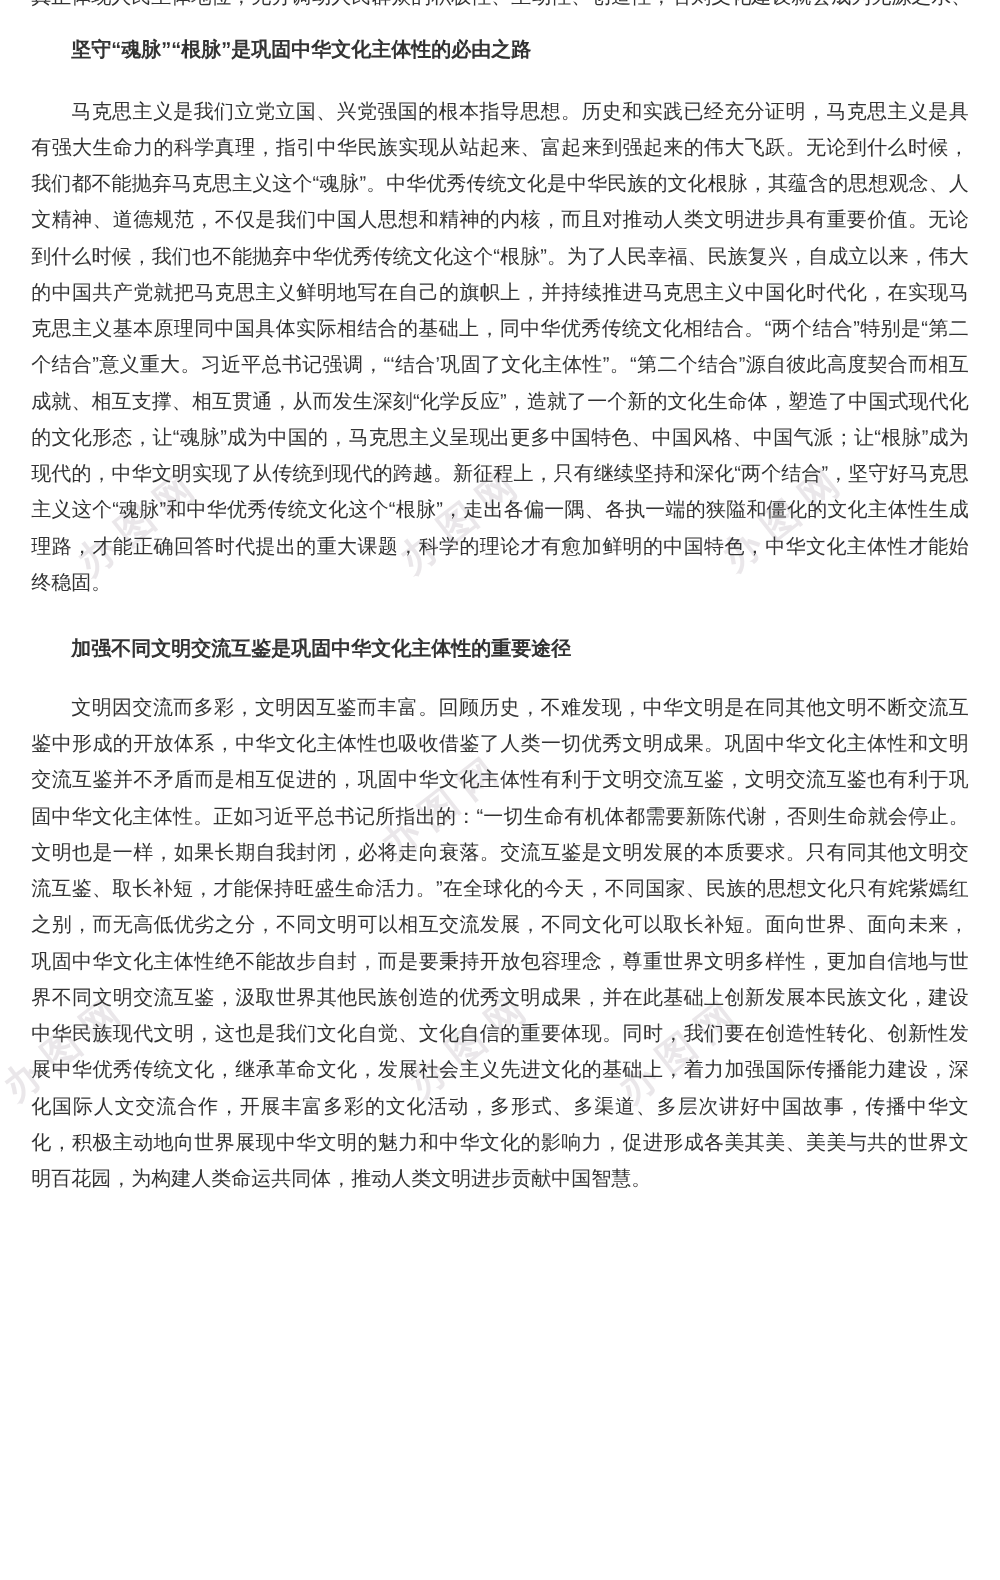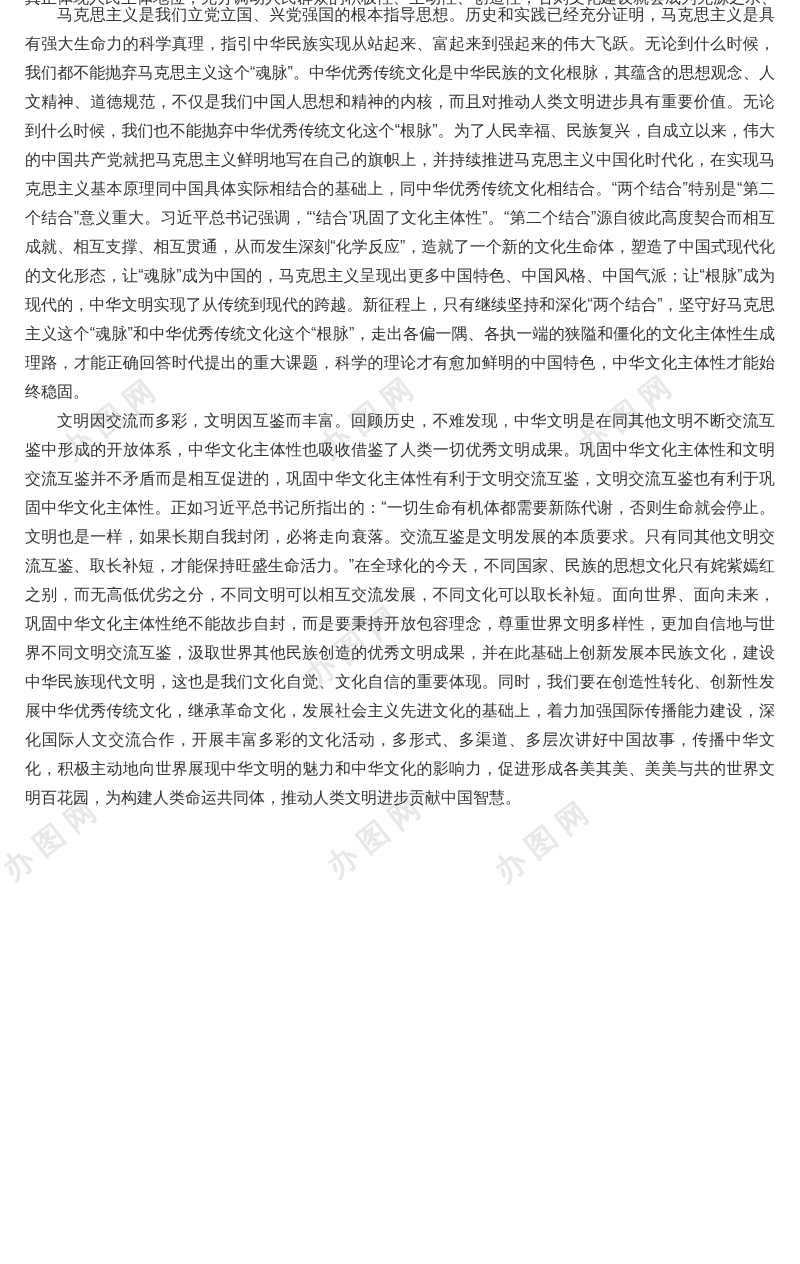--- a/index.html
+++ b/index.html
@@ -76,18 +76,20 @@
     <div class="wm" style="left: 355px; top: 645px; color: rgb(210, 204, 209); opacity: 0.45;">办图网</div>
     <div class="wm" style="left: 53px; top: 838px; color: rgb(210, 204, 209); opacity: 0.45;">办图网</div>
     <div class="wm" style="left: 377px; top: 835px; color: rgb(210, 204, 209); opacity: 0.45;">办图网</div>
     <div class="wm" style="left: 545px; top: 840px; color: rgb(210, 204, 209); opacity: 0.45;">办图网</div>
   </div>
 
 <div class="clip-line">真正体现人民主体地位，充分调动人民群众的积极性、主动性、创造性，否则文化建设就会成为无源之水、</div>
 
 <div class="content">
 
+  <h3 class="heading h1">坚守“魂脉”“根脉”是巩固中华文化主体性的必由之路</h3>
 
   <p class="para">马克思主义是我们立党立国、兴党强国的根本指导思想。历史和实践已经充分证明，马克思主义是具有强大生命力的科学真理，指引中华民族实现从站起来、富起来到强起来的伟大飞跃。无论到什么时候，我们都不能抛弃马克思主义这个“魂脉”。中华优秀传统文化是中华民族的文化根脉，其蕴含的思想观念、人文精神、道德规范，不仅是我们中国人思想和精神的内核，而且对推动人类文明进步具有重要价值。无论到什么时候，我们也不能抛弃中华优秀传统文化这个“根脉”。为了人民幸福、民族复兴，自成立以来，伟大的中国共产党就把马克思主义鲜明地写在自己的旗帜上，并持续推进马克思主义中国化时代化，在实现马克思主义基本原理同中国具体实际相结合的基础上，同中华优秀传统文化相结合。“两个结合”特别是“第二个结合”意义重大。习近平总书记强调，“‘结合’巩固了文化主体性”。“第二个结合”源自彼此高度契合而相互成就、相互支撑、相互贯通，从而发生深刻“化学反应”，造就了一个新的文化生命体，塑造了中国式现代化的文化形态，让“魂脉”成为中国的，马克思主义呈现出更多中国特色、中国风格、中国气派；让“根脉”成为现代的，中华文明实现了从传统到现代的跨越。新征程上，只有继续坚持和深化“两个结合”，坚守好马克思主义这个“魂脉”和中华优秀传统文化这个“根脉”，走出各偏一隅、各执一端的狭隘和僵化的文化主体性生成理路，才能正确回答时代提出的重大课题，科学的理论才有愈加鲜明的中国特色，中华文化主体性才能始终稳固。</p>
 
+  <h3 class="heading h2">加强不同文明交流互鉴是巩固中华文化主体性的重要途径</h3>
 
   <p class="para">文明因交流而多彩，文明因互鉴而丰富。回顾历史，不难发现，中华文明是在同其他文明不断交流互鉴中形成的开放体系，中华文化主体性也吸收借鉴了人类一切优秀文明成果。巩固中华文化主体性和文明交流互鉴并不矛盾而是相互促进的，巩固中华文化主体性有利于文明交流互鉴，文明交流互鉴也有利于巩固中华文化主体性。正如习近平总书记所指出的：“一切生命有机体都需要新陈代谢，否则生命就会停止。文明也是一样，如果长期自我封闭，必将走向衰落。交流互鉴是文明发展的本质要求。只有同其他文明交流互鉴、取长补短，才能保持旺盛生命活力。”在全球化的今天，不同国家、民族的思想文化只有姹紫嫣红之别，而无高低优劣之分，不同文明可以相互交流发展，不同文化可以取长补短。面向世界、面向未来，巩固中华文化主体性绝不能故步自封，而是要秉持开放包容理念，尊重世界文明多样性，更加自信地与世界不同文明交流互鉴，汲取世界其他民族创造的优秀文明成果，并在此基础上创新发展本民族文化，建设中华民族现代文明，这也是我们文化自觉、文化自信的重要体现。同时，我们要在创造性转化、创新性发展中华优秀传统文化，继承革命文化，发展社会主义先进文化的基础上，着力加强国际传播能力建设，深化国际人文交流合作，开展丰富多彩的文化活动，多形式、多渠道、多层次讲好中国故事，传播中华文化，积极主动地向世界展现中华文明的魅力和中华文化的影响力，促进形成各美其美、美美与共的世界文明百花园，为构建人类命运共同体，推动人类文明进步贡献中国智慧。</p>
 </div>
 
 </body></html>

